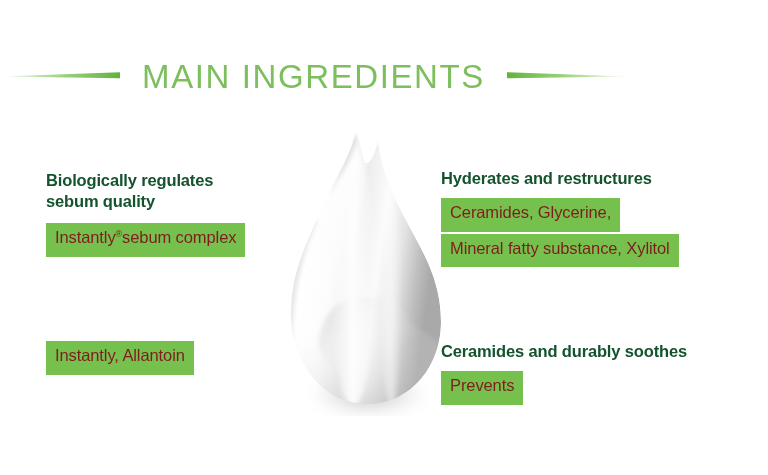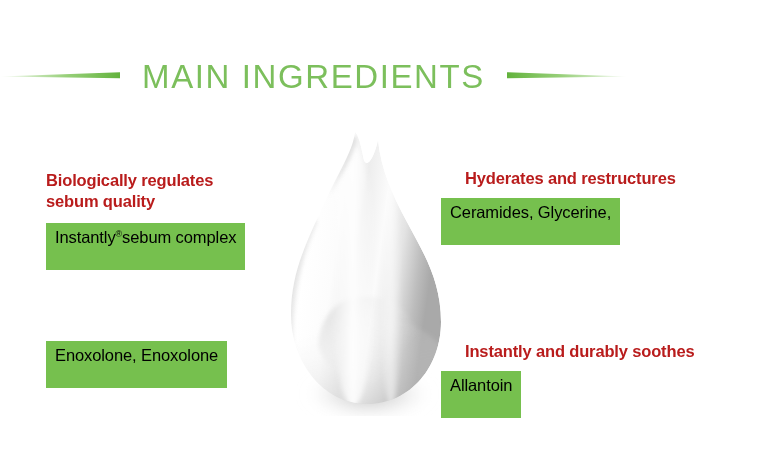--- a/index.html
+++ b/index.html
@@ -60,43 +60,43 @@
   #block-sebum      { left: 46px;  top: 170px; }
   #block-hydrate    { left: 441px; top: 168px; }
   #block-irritation { left: 46px;  top: 341px; }
   #block-soothe     { left: 441px; top: 341px; }
 
   .heading {
     font-family: "Liberation Sans", sans-serif;
     font-weight: bold;
     font-size: 16.5px;
     line-height: 21px;
-    color: #b91c1c;
+    color: #14532d;
     letter-spacing: -0.15px;
     white-space: pre-line;
     margin: 0 0 11px 0;
   }
   #block-hydrate .heading,
-  #block-soothe .heading { margin-bottom: 9px; margin-left: 24px; }
+  #block-soothe .heading { margin-bottom: 9px; }
 
   .tags {
     display: flex;
     flex-direction: column;
     align-items: flex-start;
     gap: 2px;
   }
   .tag {
     display: inline-block;
     background: #76c04e;
-    color: #000000;
+    color: #7f1d1d;
     font-family: "Liberation Sans", sans-serif;
     font-weight: 400;
     font-size: 16.5px;
     line-height: 1;
-    padding: 6px 9px 24px 9px;
+    padding: 6px 9px 11px 9px;
     white-space: nowrap;
     letter-spacing: -0.1px;
   }
   .tag sup {
     font-size: 9px;
     vertical-align: super;
     line-height: 0;
   }
 </style>
 </head>
@@ -222,27 +222,28 @@
 sebum quality</div>
   <div class="tags">
     <span class="tag"><span>Instantly</span><sup>®</sup><span>sebum complex</span></span>
   </div>
 </div>
 
 <div class="block" id="block-hydrate">
   <div class="heading">Hyderates and restructures</div>
   <div class="tags">
     <span class="tag">Ceramides, Glycerine,</span>
+    <span class="tag">Mineral fatty substance, Xylitol</span>
   </div>
 </div>
 
 <div class="block" id="block-irritation">
   <div class="tags">
-    <span class="tag">Enoxolone, Enoxolone</span>
+    <span class="tag">Instantly, Allantoin</span>
   </div>
 </div>
 
 <div class="block" id="block-soothe">
-  <div class="heading">Instantly and durably soothes</div>
-  <div class="tags">
-    <span class="tag">Allantoin</span>
+  <div class="heading">Ceramides and durably soothes</div>
+  <div class="tags">
+    <span class="tag">Prevents</span>
   </div>
 </div>
 
 </body></html>

